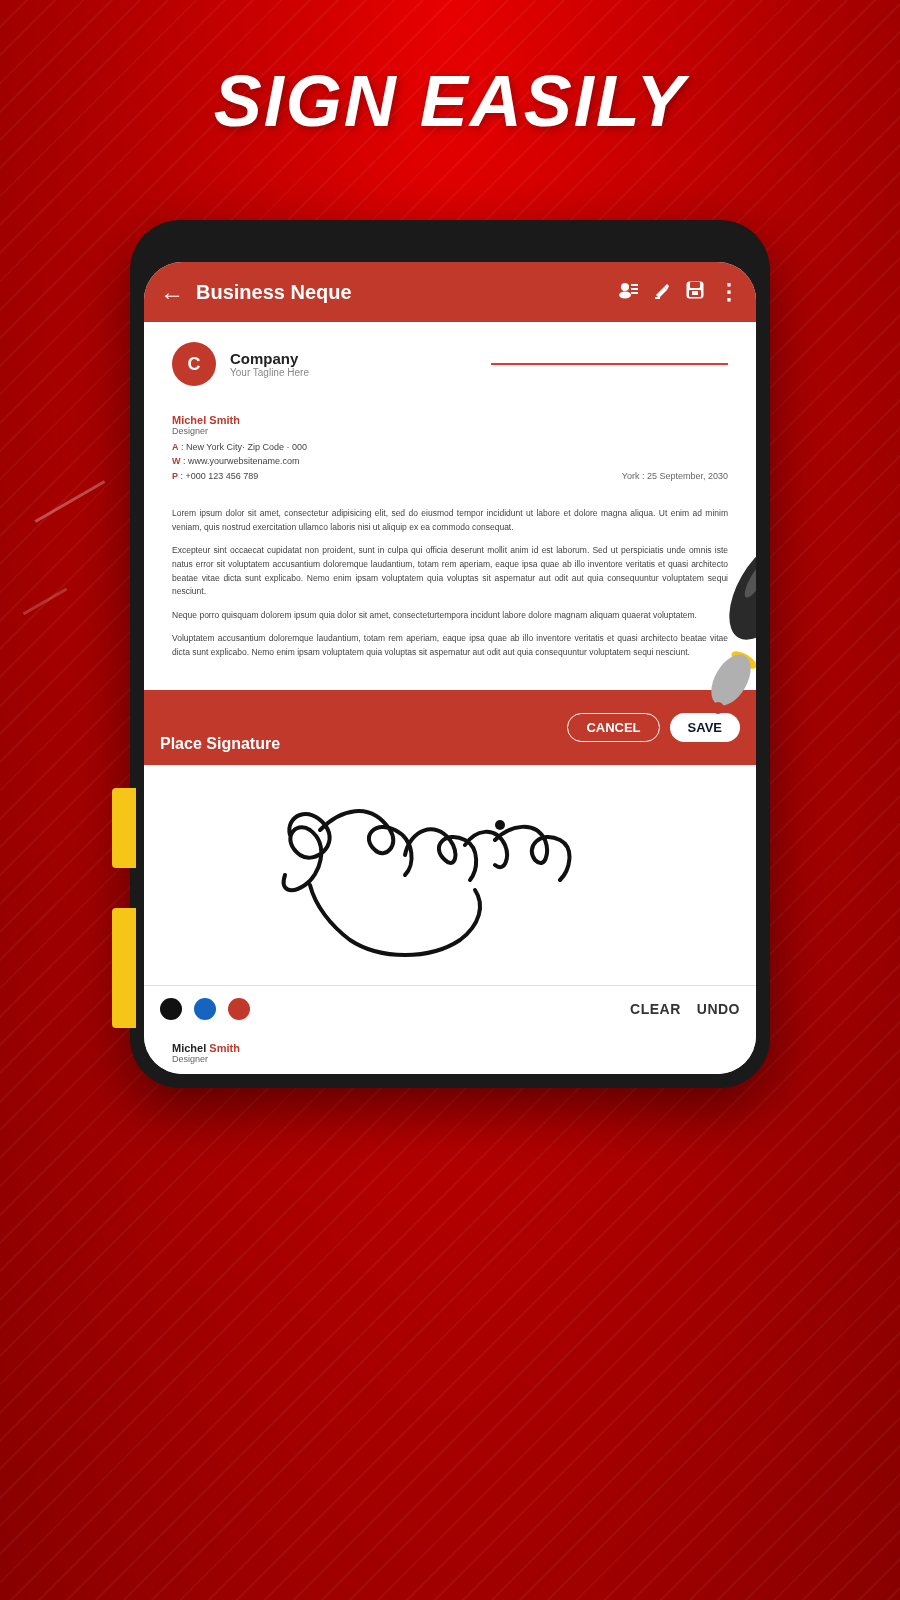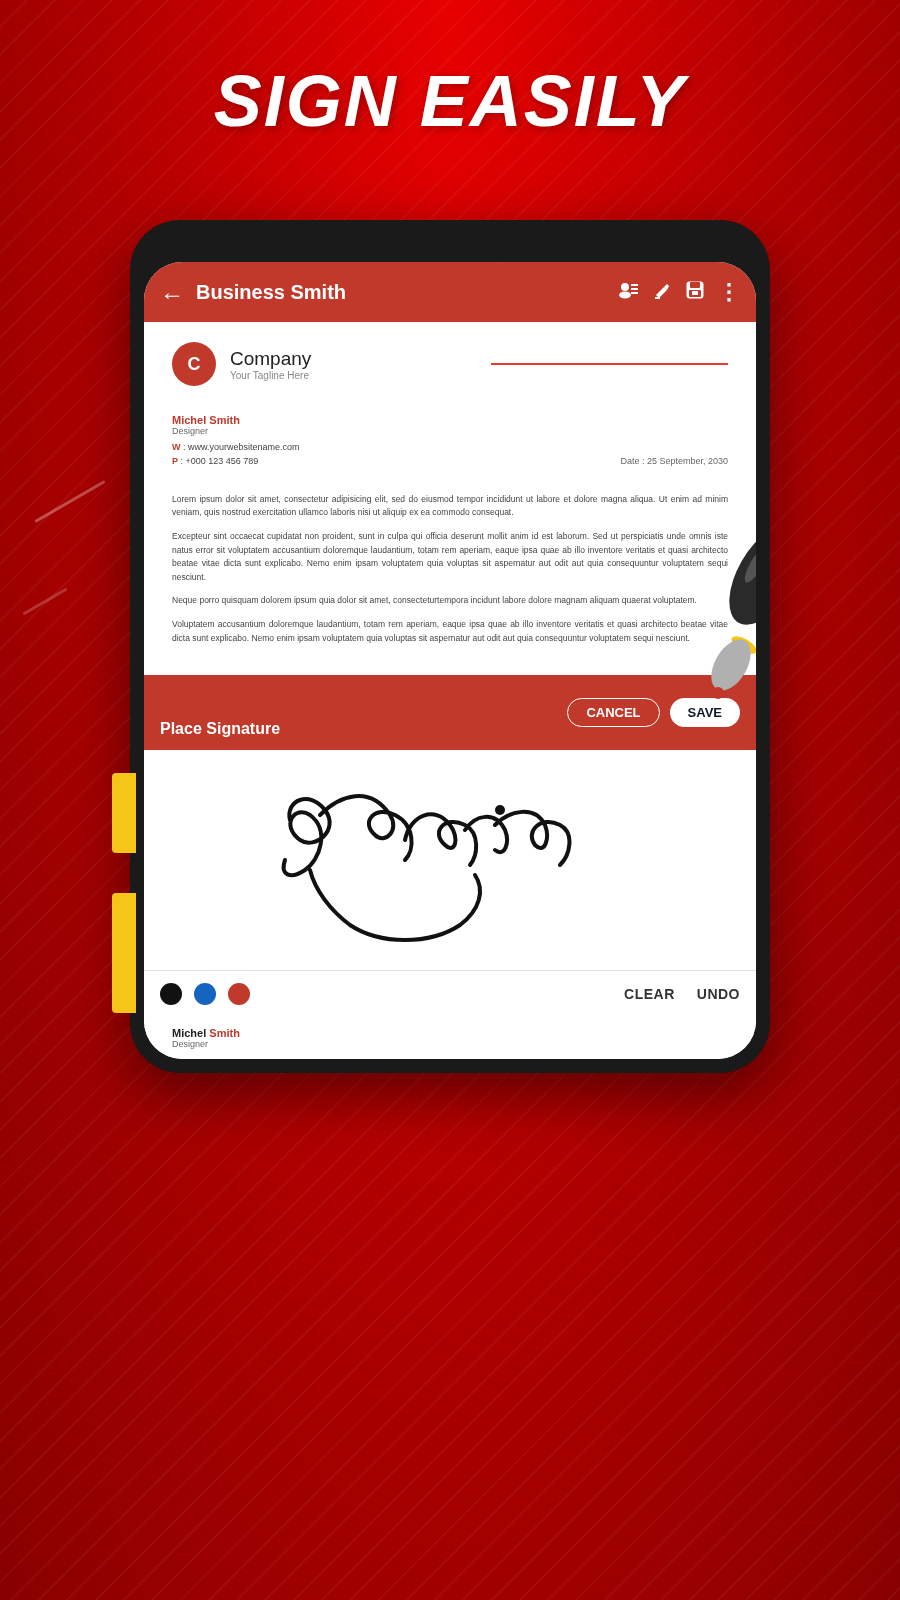--- a/index.html
+++ b/index.html
@@ -155,22 +155,22 @@
       font-weight: 900;
       font-size: 18px;
       flex-shrink: 0;
     }
 
     .company-info {
       flex: 1;
     }
 
     .company-name {
-      font-size: 19px;
-      font-weight: normal;
+      font-size: 15px;
+      font-weight: bold;
       color: #222;
     }
 
     .company-tagline {
       font-size: 10px;
       color: #888;
     }
 
     .company-line {
       flex: 1;
@@ -324,21 +324,21 @@
 
     .color-dot {
       width: 22px;
       height: 22px;
       border-radius: 50%;
       cursor: pointer;
     }
 
     .sig-action-btns {
       display: flex;
-      gap: 22px;
+      gap: 16px;
     }
 
     .sig-action-btn {
       background: none;
       border: none;
       font-size: 14px;
       font-weight: 700;
       cursor: pointer;
       color: #333;
       letter-spacing: 0.5px;
@@ -403,21 +403,21 @@
 
   <div class="phone-frame">
     <div class="phone-top-bar">
       <div class="phone-notch"></div>
     </div>
 
     <div class="phone-screen">
 
       <div class="app-toolbar">
         <span class="toolbar-back">←</span>
-        <span class="toolbar-title">Business Smith</span>
+        <span class="toolbar-title">Business Neque</span>
         <div class="toolbar-icons">
 
           <span class="toolbar-icon">
             <svg width="22" height="18" viewBox="0 0 22 18" fill="white">
               <circle cx="7" cy="6" r="4"></circle>
               <ellipse cx="7" cy="14" rx="6" ry="3.5"></ellipse>
               <line x1="13" y1="4" x2="20" y2="4" stroke="white" stroke-width="2"></line>
               <line x1="13" y1="8" x2="20" y2="8" stroke="white" stroke-width="2"></line>
               <line x1="13" y1="12" x2="20" y2="12" stroke="white" stroke-width="2"></line>
             </svg>
@@ -460,30 +460,34 @@
           <div class="company-line"></div>
         </div>
 
         <div class="doc-contact">
           <div class="contact-name">
             <span>Michel</span>
             <span style="color:#c0392b;">Smith</span>
           </div>
           <div class="contact-role">Designer</div>
           <div class="contact-detail">
+            <span class="label">A</span>
+            <span>: New York City· Zip Code · 000</span>
+          </div>
+          <div class="contact-detail">
             <span class="label">W</span>
             <span>: www.yourwebsitename.com</span>
           </div>
           <div class="contact-detail" style="display:flex; justify-content:space-between;">
             <span>
               <span class="label">P</span>
               <span>: +000 123 456 789</span>
             </span>
             <span class="doc-date">
-              <span>Date</span>
+              <span>York</span>
               <span>: 25 September, 2030</span>
             </span>
           </div>
         </div>
 
         <div class="doc-paragraph">Lorem ipsum dolor sit amet, consectetur adipisicing elit, sed do eiusmod tempor incididunt ut labore et dolore magna aliqua. Ut enim ad minim veniam, quis nostrud exercitation ullamco laboris nisi ut aliquip ex ea commodo consequat.</div>
         <div class="doc-paragraph">Excepteur sint occaecat cupidatat non proident, sunt in culpa qui officia deserunt mollit anim id est laborum. Sed ut perspiciatis unde omnis iste natus error sit voluptatem accusantium doloremque laudantium, totam rem aperiam, eaque ipsa quae ab illo inventore veritatis et quasi architecto beatae vitae dicta sunt explicabo. Nemo enim ipsam voluptatem quia voluptas sit aspernatur aut odit aut quia consequuntur voluptatem sequi nesciunt.</div>
         <div class="doc-paragraph">Neque porro quisquam dolorem ipsum quia dolor sit amet, consecteturtempora incidunt labore dolore magnam aliquam quaerat voluptatem.</div>
         <div class="doc-paragraph">Voluptatem accusantium doloremque laudantium, totam rem aperiam, eaque ipsa quae ab illo inventore veritatis et quasi architecto beatae vitae dicta sunt explicabo. Nemo enim ipsam voluptatem quia voluptas sit aspernatur aut odit aut quia consequuntur voluptatem sequi nesciunt.</div>
       </div>

